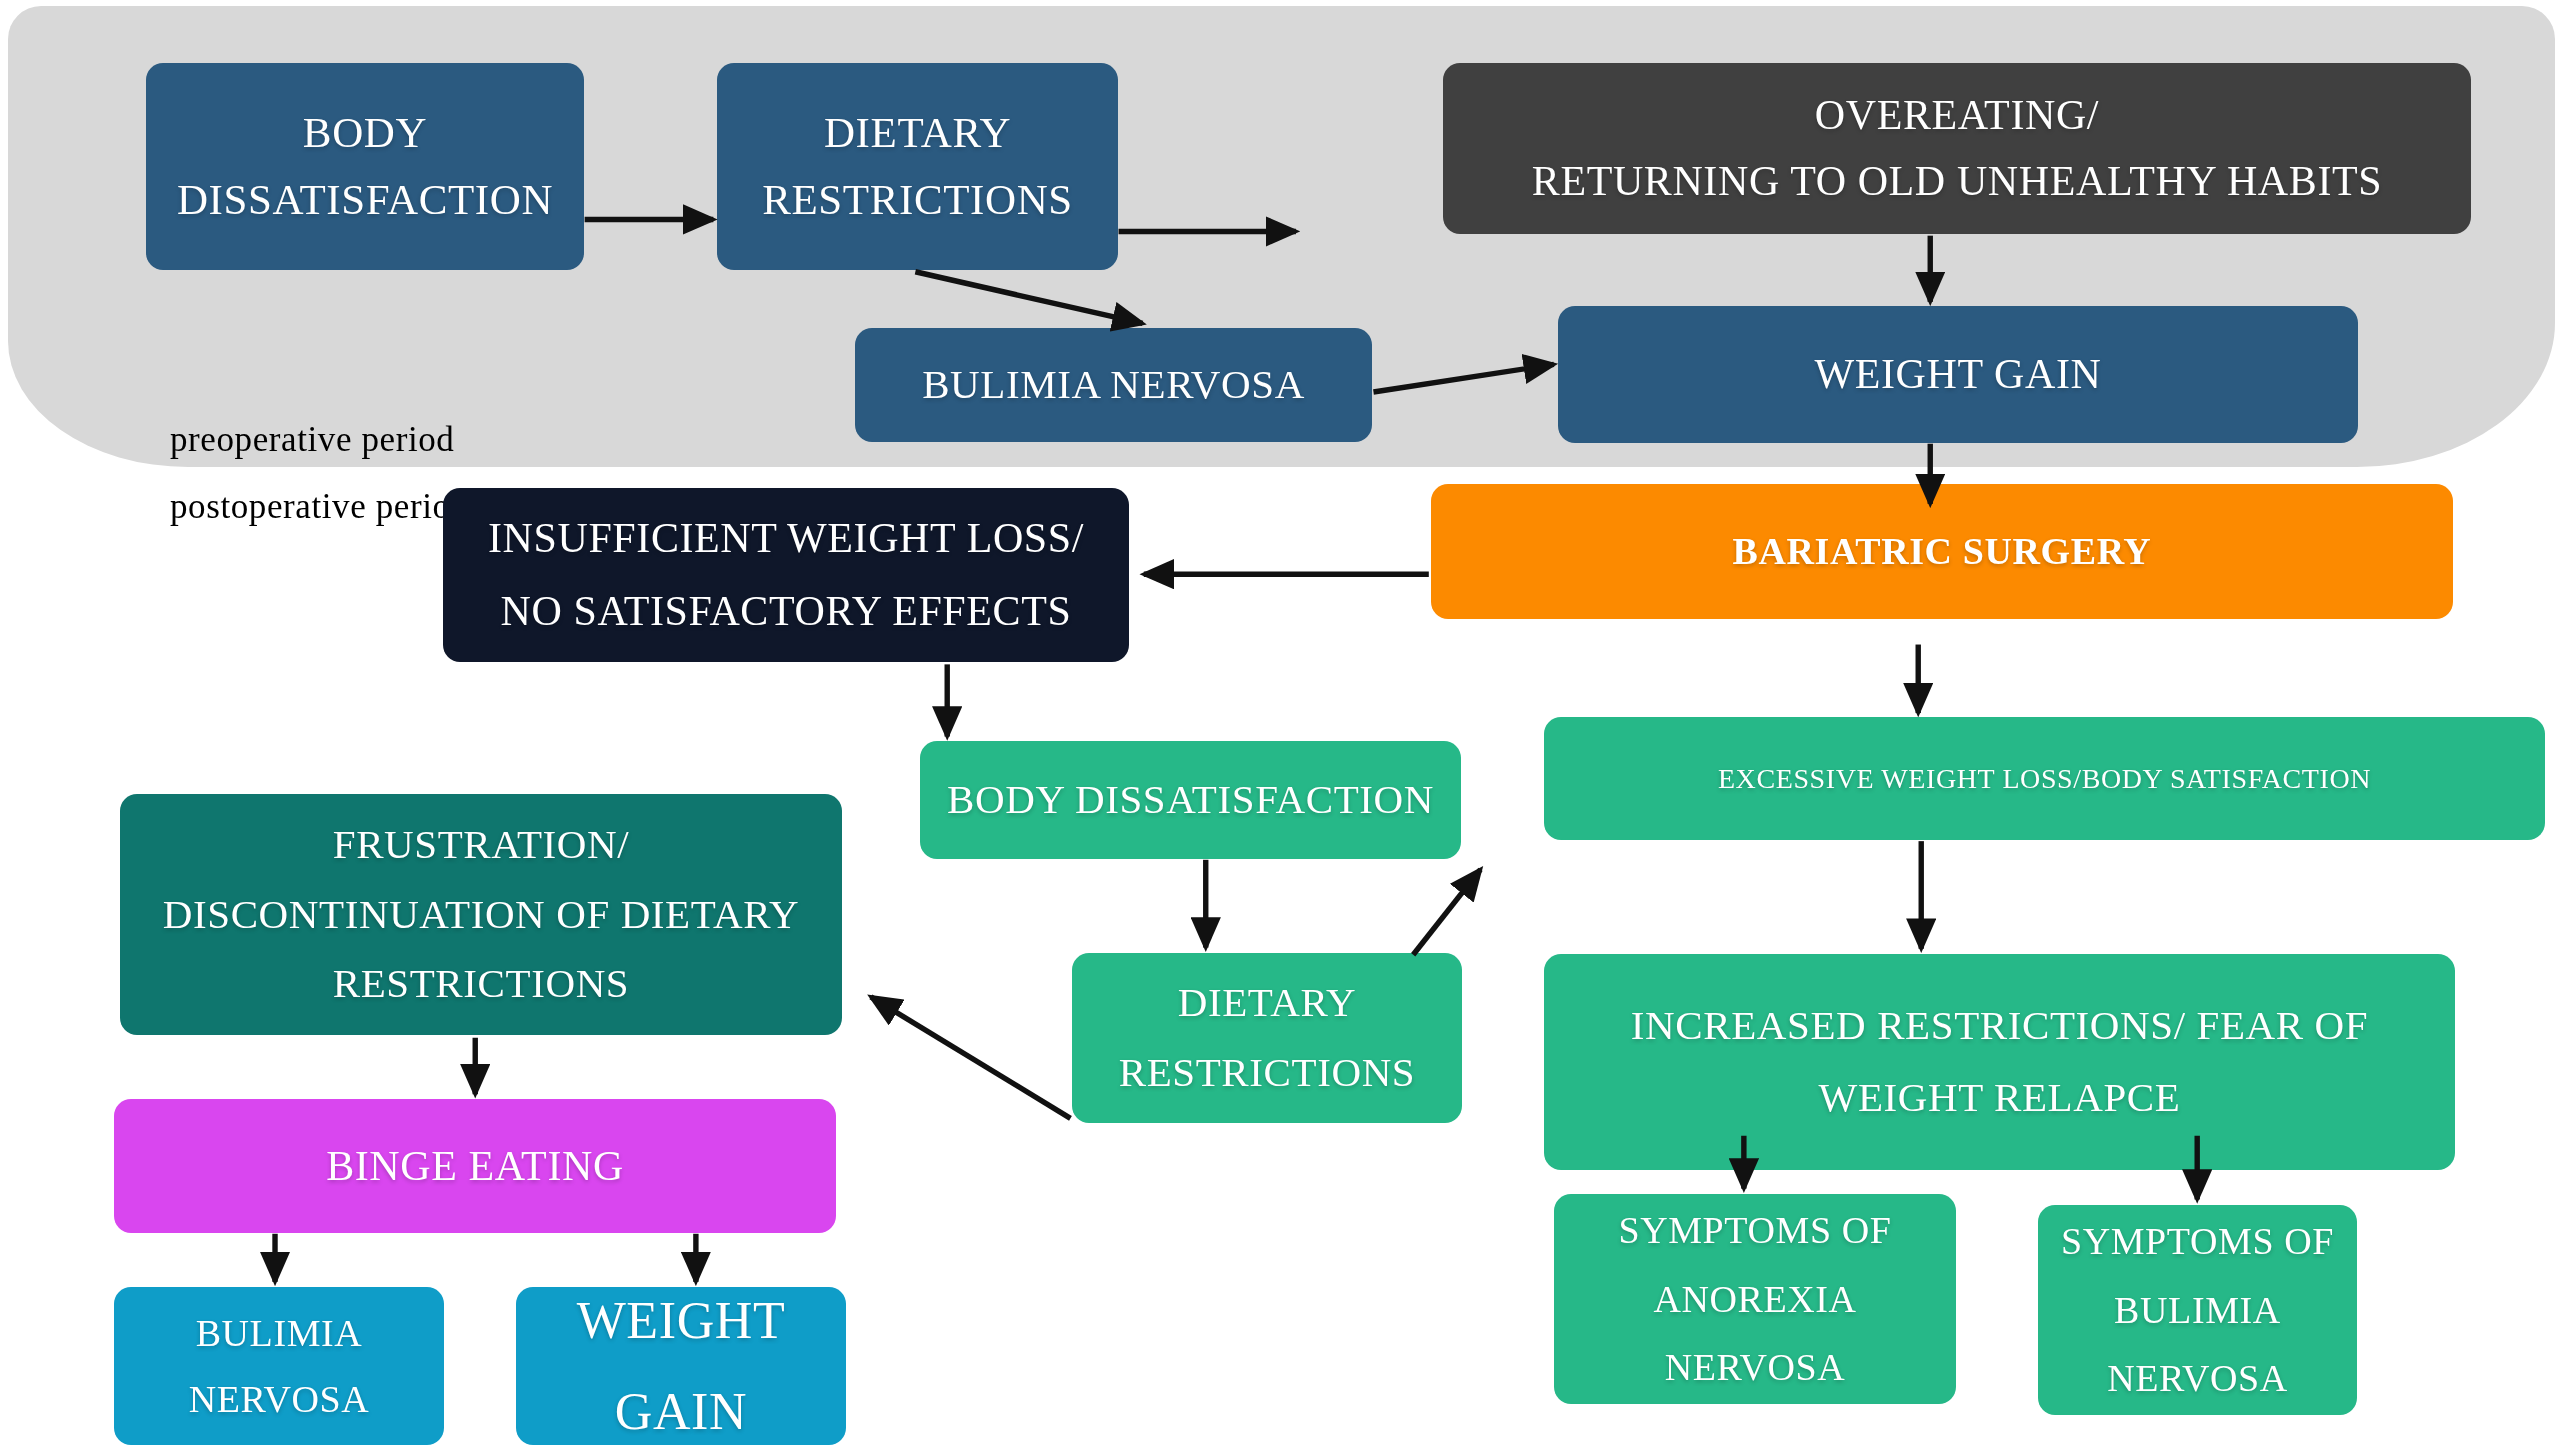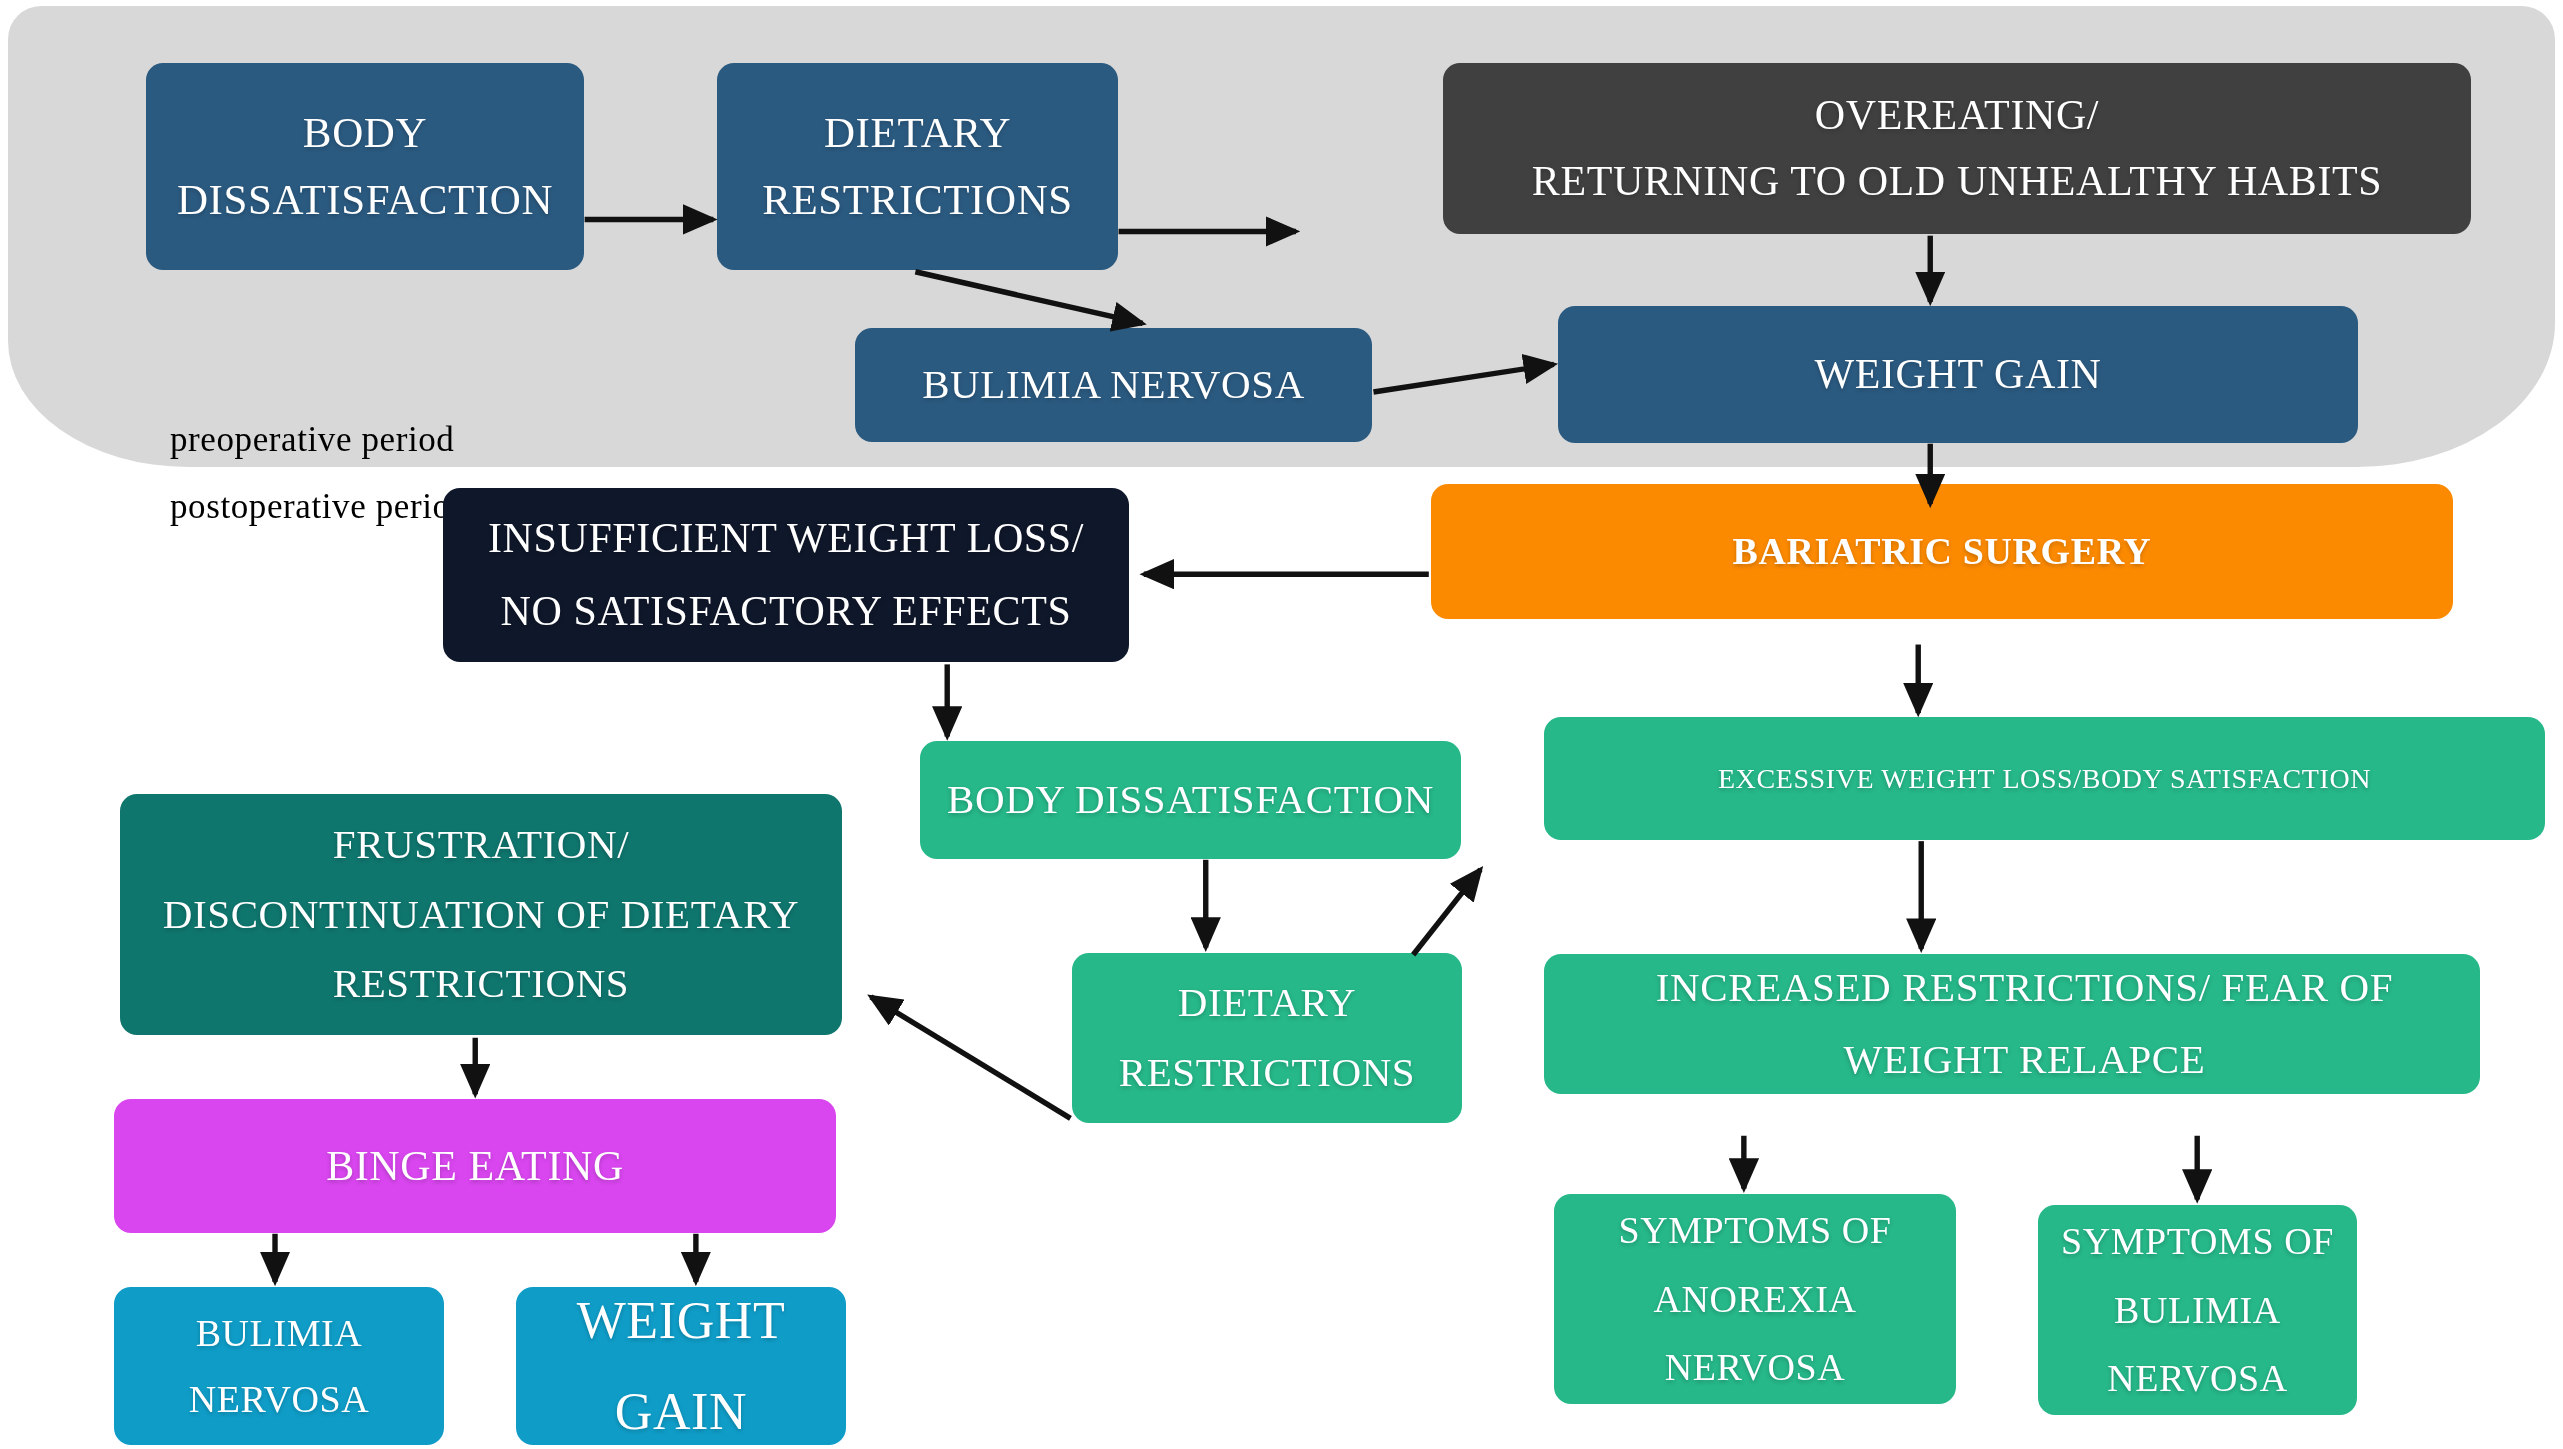--- a/index.html
+++ b/index.html
@@ -59,21 +59,21 @@
       <div class="node" style="left: 1072px; top: 953px; width: 390px; height: 170px; background: rgb(38, 184, 136); font-size: 41px; line-height: 1.7;">DIETARY
 RESTRICTIONS</div>
       <div class="node" style="left: 120px; top: 794px; width: 722px; height: 241px; background: #0f766e; font-size: 41px; line-height: 1.7;">FRUSTRATION/
 DISCONTINUATION OF DIETARY
 RESTRICTIONS</div>
       <div class="node" style="left: 114px; top: 1099px; width: 722px; height: 134px; background: #d946ef; font-size: 42px; line-height: 1.2;">BINGE EATING</div>
       <div class="node" style="left: 114px; top: 1287px; width: 330px; height: 158px; background: rgb(15, 157, 200); font-size: 38px; line-height: 1.75;">BULIMIA
 NERVOSA</div>
       <div class="node" style="left: 516px; top: 1287px; width: 330px; height: 158px; background: rgb(15, 157, 200); font-size: 52px; line-height: 1.75;">WEIGHT
 GAIN</div>
-      <div class="node" style="left: 1544px; top: 954px; width: 911px; height: 140px; background: rgb(38, 184, 136); font-size: 41px; line-height: 1.75; padding-left: 25px;">INCREASED RESTRICTIONS/ FEAR OF
+      <div class="node" style="left: 1544px; top: 954px; width: 911px; height: 216px; background: rgb(38, 184, 136); font-size: 41px; line-height: 1.75;">INCREASED RESTRICTIONS/ FEAR OF
 WEIGHT RELAPCE</div>
       <div class="node" style="left: 1554px; top: 1194px; width: 402px; height: 210px; background: rgb(38, 184, 136); font-size: 38px; line-height: 1.8;">SYMPTOMS OF
 ANOREXIA
 NERVOSA</div>
       <div class="node" style="left: 2038px; top: 1205px; width: 319px; height: 210px; background: rgb(38, 184, 136); font-size: 38px; line-height: 1.8;">SYMPTOMS OF
 BULIMIA
 NERVOSA</div>
     </div>
 
   <svg id="arrows" width="2563" height="1449" viewBox="0 0 4262 2410">

